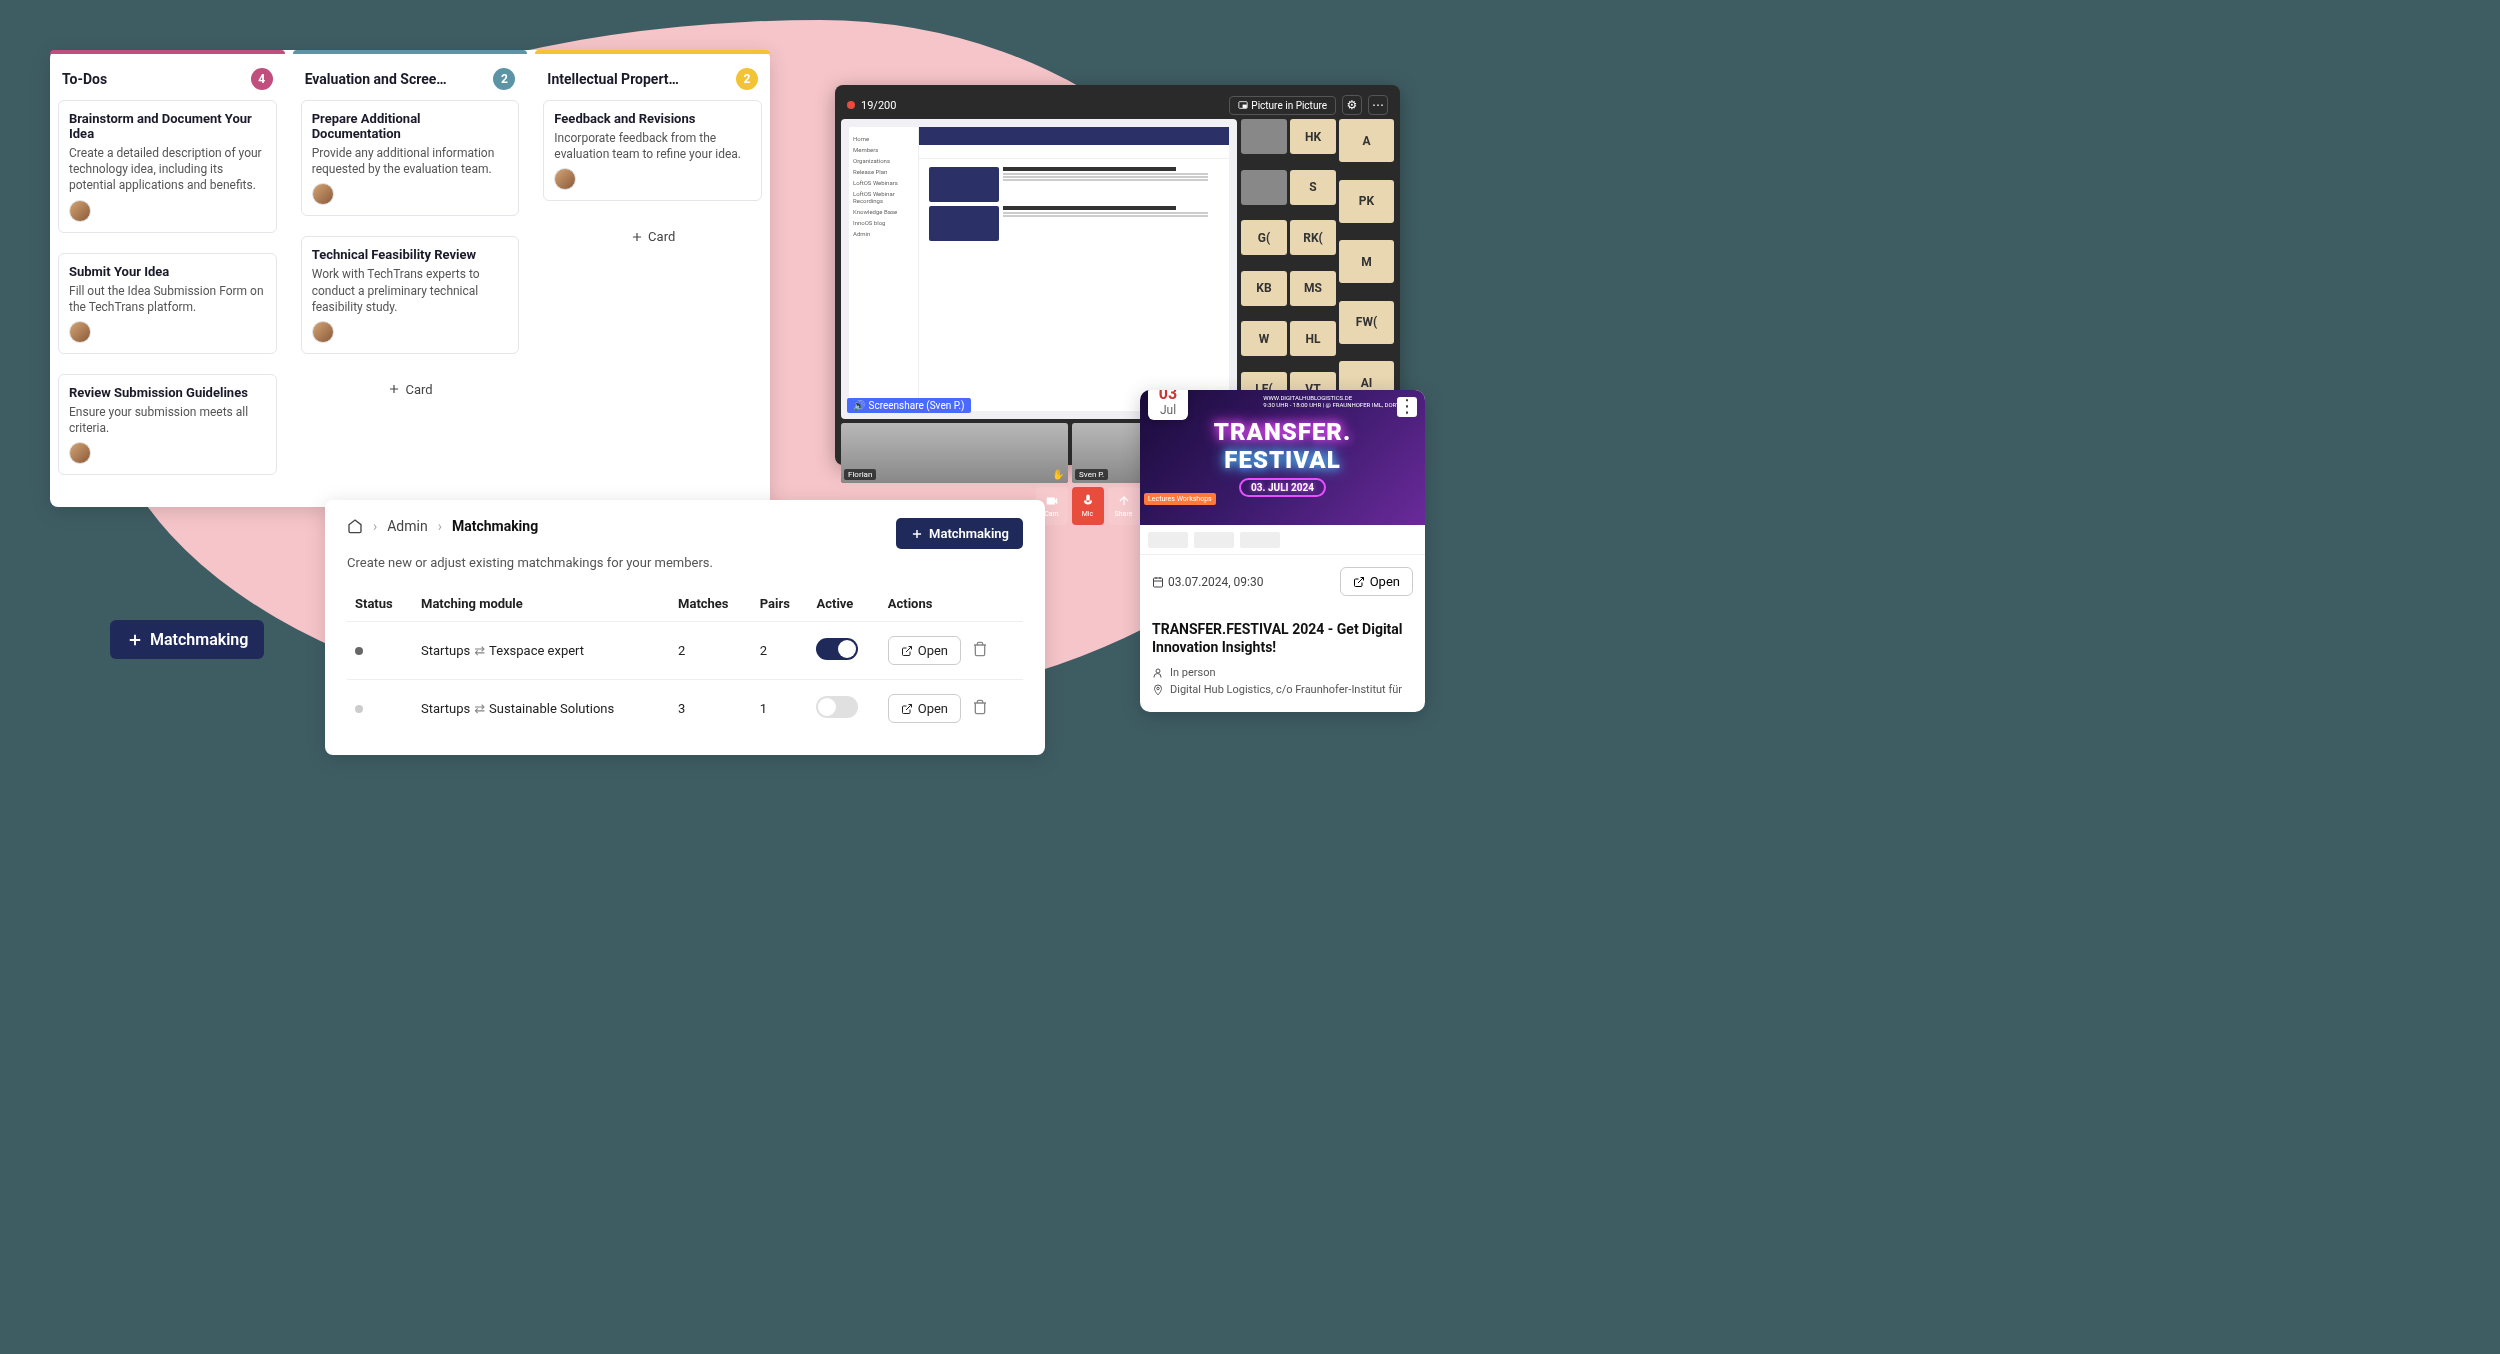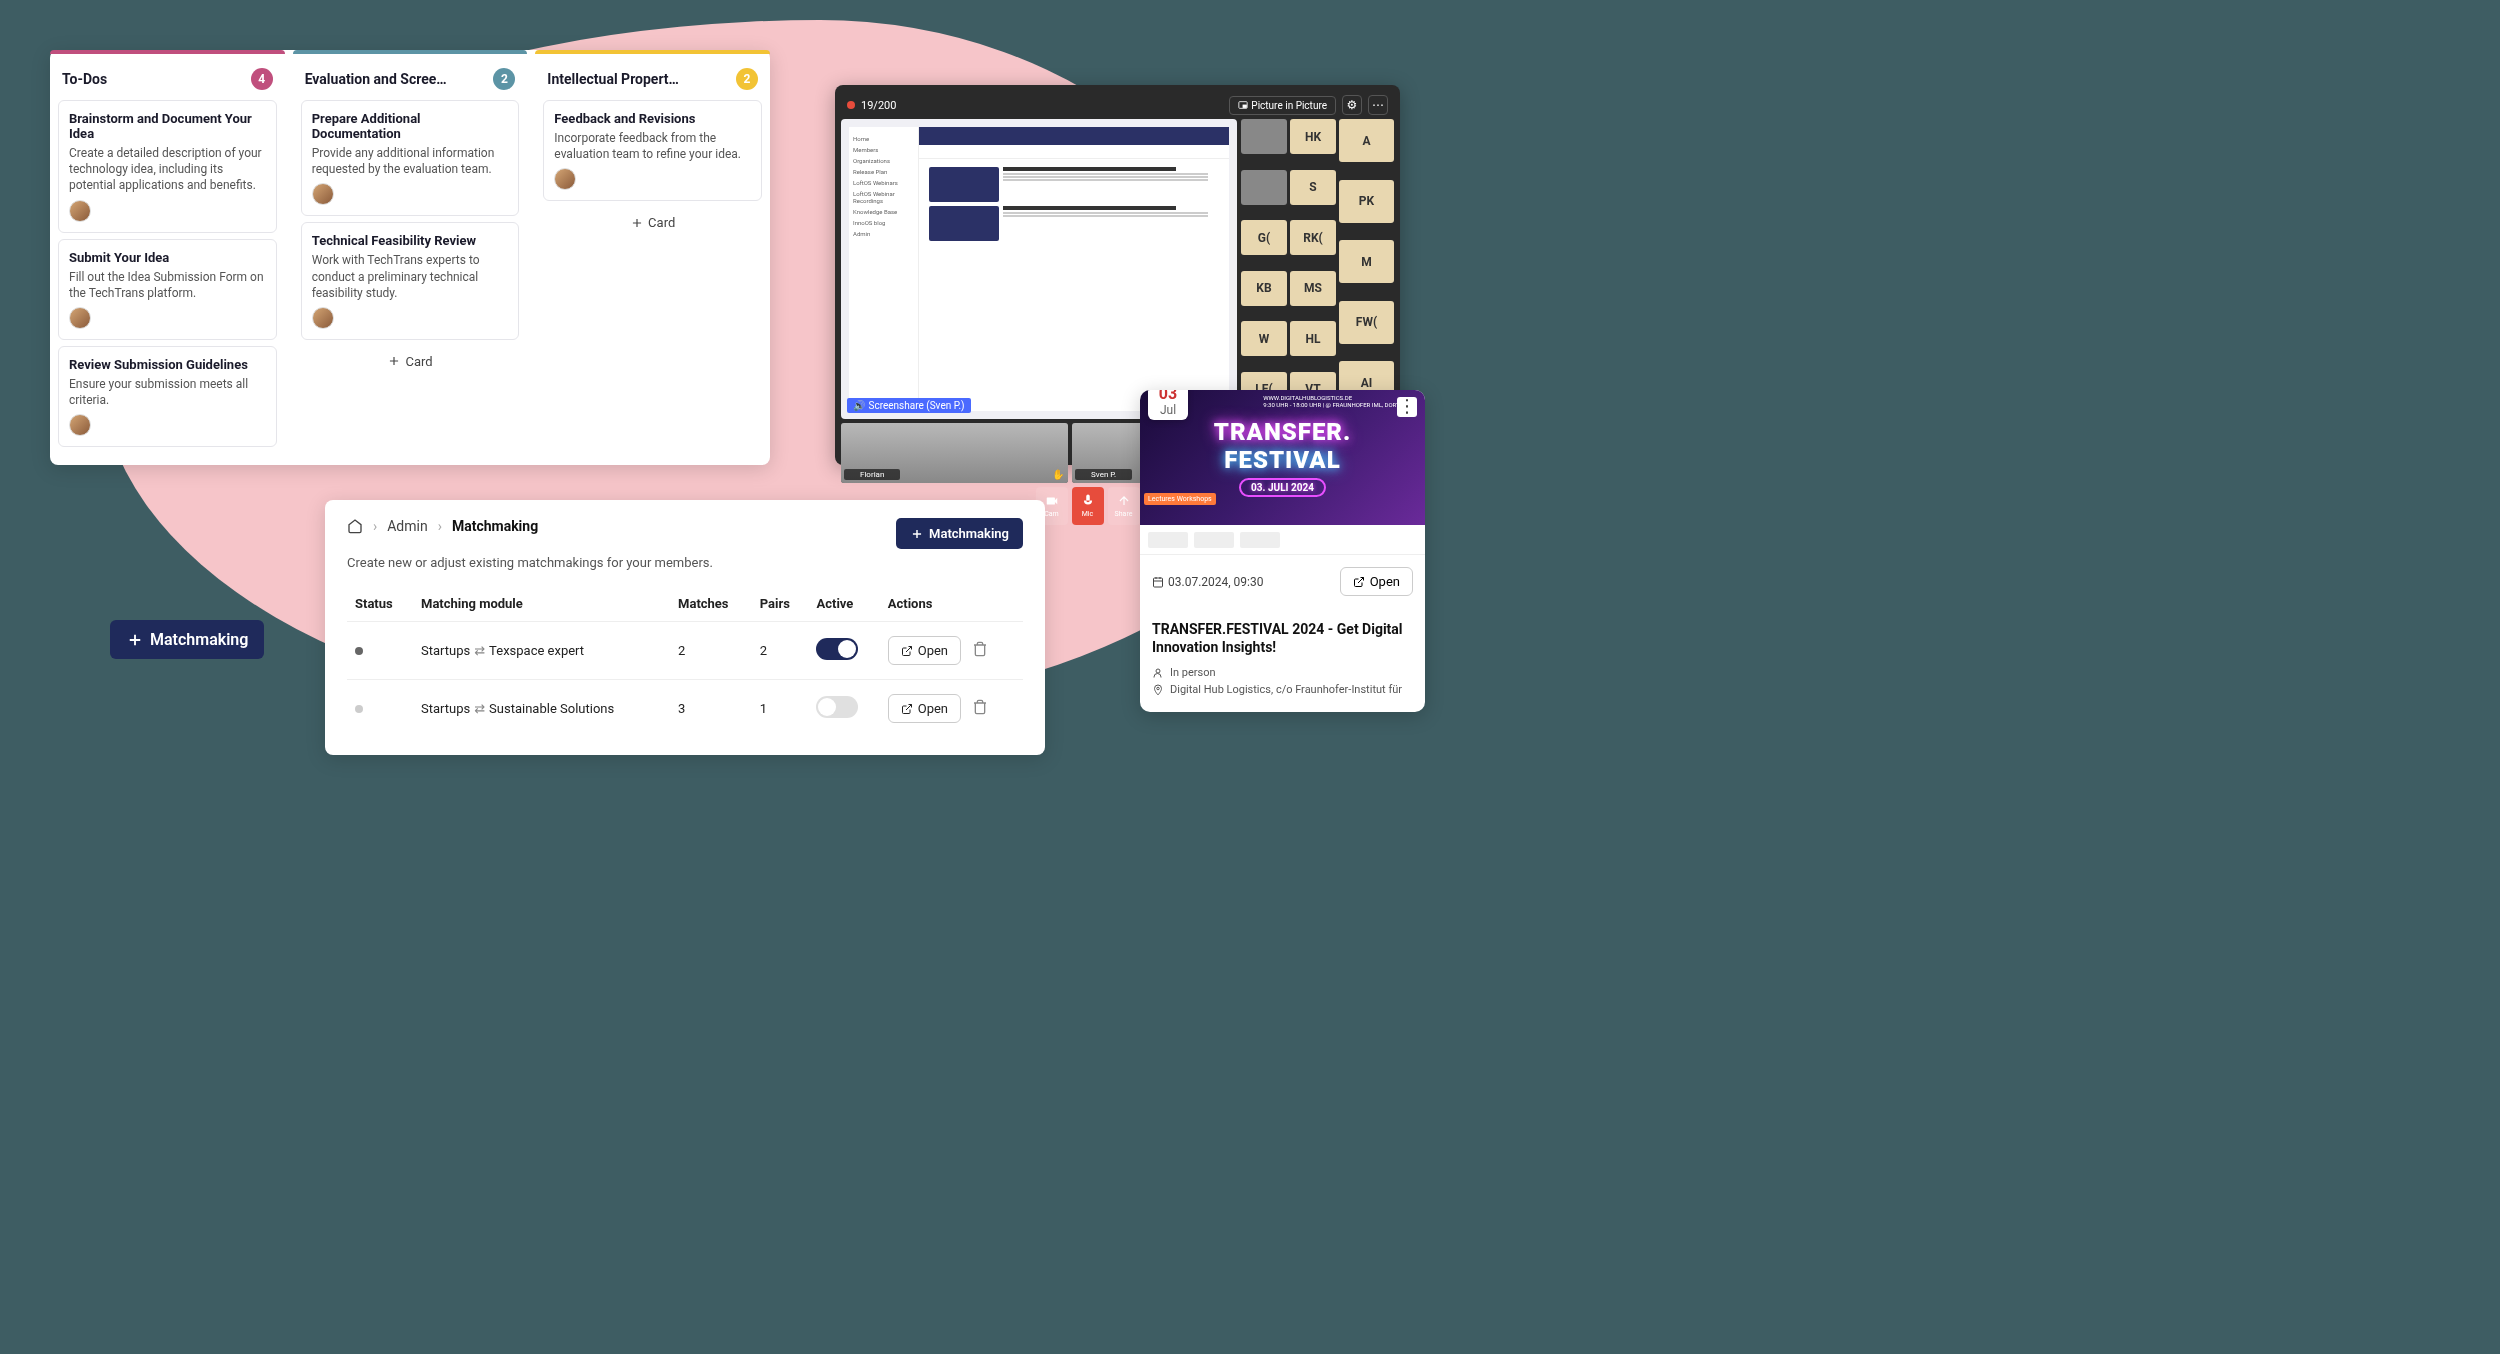--- a/index.html
+++ b/index.html
@@ -11,21 +11,21 @@
 .kcol-top{height:4px;border-radius:4px 4px 0 0;margin:-12px -8px 8px}
 .kc1 .kcol-top{background:#c04f7d}
 .kc2 .kcol-top{background:#5c94a5}
 .kc3 .kcol-top{background:#f2c335}
 .kcol-head{display:flex;justify-content:space-between;align-items:center;padding:6px 4px 10px}
 .kcol-title{font-weight:700;font-size:14px;color:#1a1a2a}
 .kbadge{width:22px;height:22px;border-radius:50%;display:flex;align-items:center;justify-content:center;color:#fff;font-size:12px;font-weight:700}
 .kc1 .kbadge{background:#c04f7d}
 .kc2 .kbadge{background:#5c94a5}
 .kc3 .kbadge{background:#f2c335}
-.kcard{border:1px solid #e5e5ea;border-radius:6px;padding:10px;margin-bottom:6px;cursor:pointer}
+.kcard{border:1px solid #e5e5ea;border-radius:6px;padding:10px;margin-bottom:20px;cursor:pointer}
 .kcard-title{font-weight:700;font-size:13px;color:#1a1a2a;margin-bottom:4px}
 .kcard-desc{font-size:12px;color:#555;line-height:1.35}
 .kavatar{width:22px;height:22px;border-radius:50%;background:linear-gradient(135deg,#d4a574,#8a5a3a);margin-top:6px;border:1px solid #ddd}
 .kadd{display:flex;align-items:center;justify-content:center;gap:4px;padding:8px;color:#444;font-size:13px;cursor:pointer}
 .kadd svg{width:14px;height:14px}
 
 .float-mm{position:absolute;left:110px;top:620px;background:#1f2a5b;color:#fff;border-radius:6px;padding:10px 16px;display:flex;align-items:center;gap:6px;font-weight:600;font-size:16px;cursor:pointer}
 .float-mm svg{width:18px;height:18px}
 
 .admin{position:absolute;left:325px;top:500px;width:720px;background:#fff;border-radius:8px;box-shadow:0 4px 20px rgba(0,0,0,.15);padding:18px 22px}
@@ -73,21 +73,21 @@
 .share-text .st2{height:2px;background:#ccc;width:95%;margin-bottom:1px}
 .share-label{position:absolute;left:6px;bottom:6px;background:#4a6aff;color:#fff;font-size:10px;padding:2px 6px;border-radius:2px}
 .vgrid{width:160px;display:grid;grid-template-columns:1fr 1fr;gap:3px}
 .part{background:#e8d7b0;border-radius:3px;display:flex;align-items:center;justify-content:center;font-weight:700;font-size:12px;color:#333;height:35px}
 .part.photo{background:#888}
 .col3{width:55px;display:grid;grid-template-columns:1fr;gap:3px}
 .col3 .part{height:43px}
 .vcams{display:flex;gap:4px;margin-top:4px;height:60px}
 .cam{flex:1;background:#555;border-radius:3px;position:relative;overflow:hidden}
 .cam-bg{position:absolute;inset:0;background:linear-gradient(180deg,#b8b8b8,#888)}
-.cam-name{position:absolute;left:3px;bottom:3px;background:rgba(0,0,0,.6);color:#fff;font-size:8px;padding:1px 16px;border-radius:2px}
+.cam-name{position:absolute;left:3px;bottom:3px;background:rgba(0,0,0,.6);color:#fff;font-size:8px;padding:1px 4px;border-radius:2px}
 .hand{position:absolute;right:3px;bottom:3px;font-size:10px}
 .vcontrols{display:flex;justify-content:center;gap:4px;margin-top:4px}
 .vcbtn{width:32px;height:38px;border-radius:4px;display:flex;flex-direction:column;align-items:center;justify-content:center;color:#fff;font-size:7px;cursor:pointer;gap:2px}
 .vcbtn svg{width:14px;height:14px}
 .vcbtn.mic{background:#e74c3c}
 .vcbtn:not(.mic){background:rgba(255,255,255,.1)}
 
 .event{position:absolute;left:1140px;top:390px;width:285px;background:#fff;border-radius:10px;box-shadow:0 4px 20px rgba(0,0,0,.2);overflow:hidden}
 .event-hero{height:135px;background:linear-gradient(135deg,#1a0b3a,#3a1a6a,#6a2a9a);position:relative;overflow:hidden}
 .neon{position:absolute;inset:0;display:flex;flex-direction:column;align-items:center;justify-content:center}

